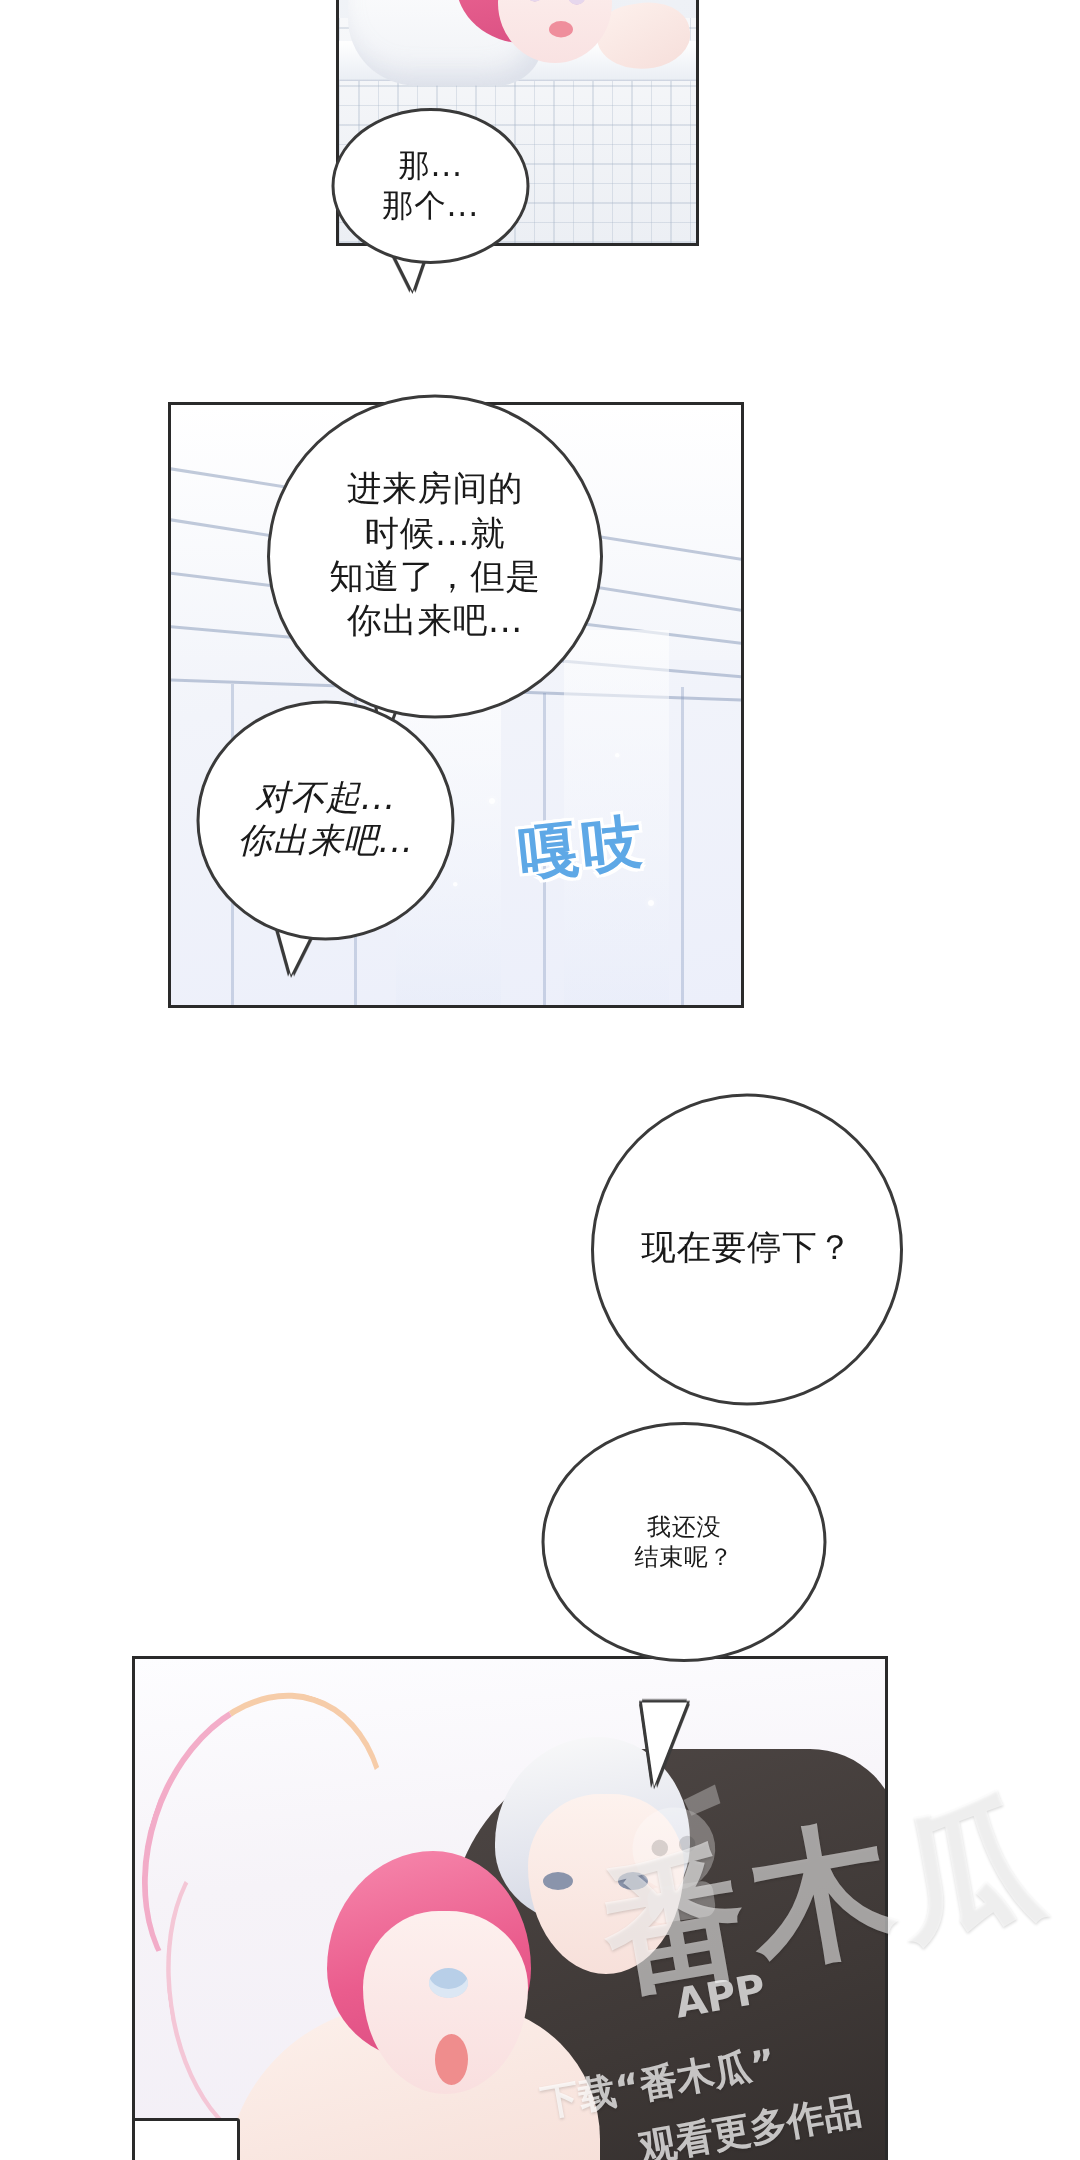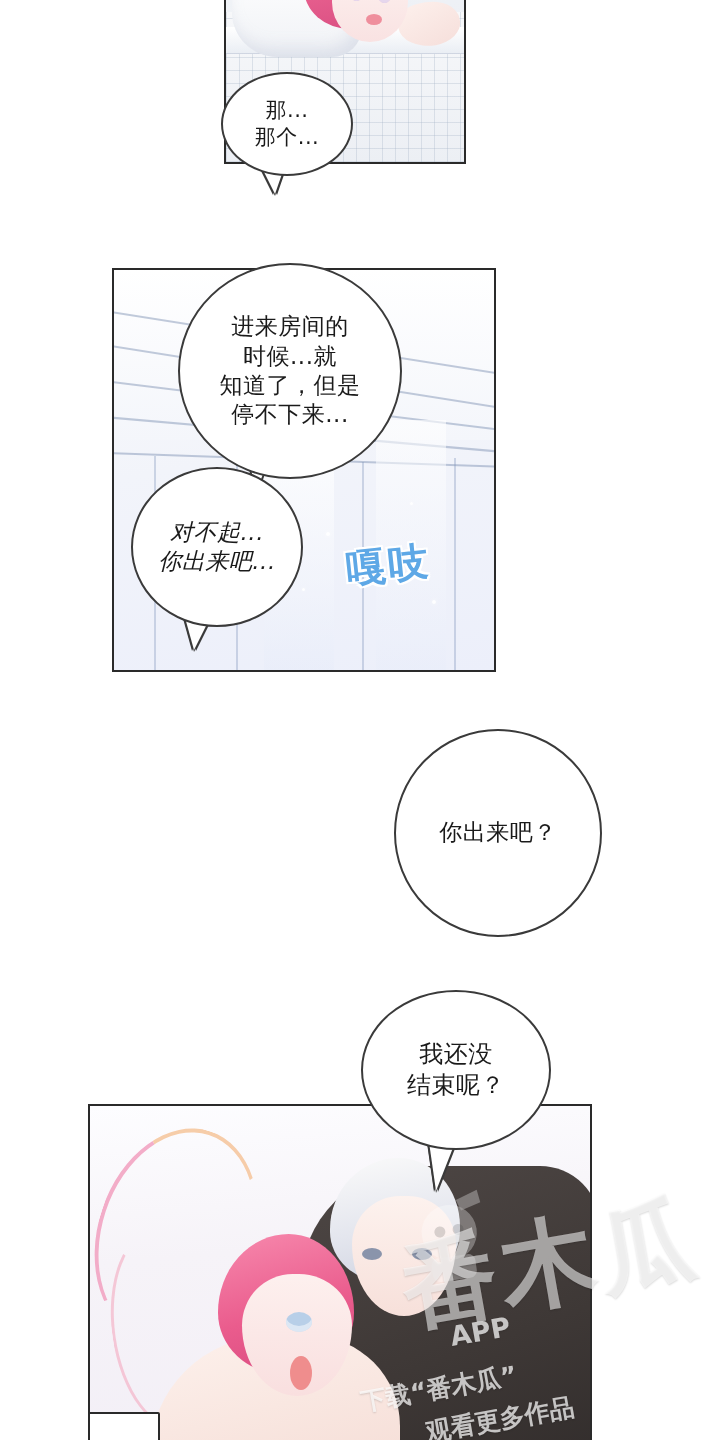--- a/index.html
+++ b/index.html
@@ -322,23 +322,23 @@
     filter: drop-shadow(0 2px 0 #3a3a3a) drop-shadow(-2px -1px 0 #3a3a3a) drop-shadow(2px -1px 0 #3a3a3a);
   }
 
   #bubble-4 {
     left: 394px; top: 729px;
     width: 208px; height: 208px;
     font-size: 23px;
   }
 
   #bubble-5 {
-    left: 361px; top: 990px;
+    left: 361px; top: 948px;
     width: 190px; height: 160px;
-    font-size: 24px;
+    font-size: 16px;
   }
   #tail-5 {
     left: 428px; top: 1135px;
     border-left: 8px solid transparent;
     border-right: 22px solid transparent;
     border-top: 56px solid #ffffff;
     filter: drop-shadow(0 2px 0 #3a3a3a) drop-shadow(-2px -1px 0 #3a3a3a) drop-shadow(2px -1px 0 #3a3a3a);
   }
 
   
@@ -441,31 +441,31 @@
 那个...</span>
   </div>
 
   <svg id="tail-2" class="tail" viewBox="0 0 26 36">
     <path d="M4 0 L22 4 L10 36 Z" fill="#ffffff" stroke="#3a3a3a" stroke-width="2"></path>
   </svg>
   <div class="bubble" id="bubble-2">
     <span class="txt">进来房间的
 时候...就
 知道了，但是
-停不下来...</span>
+你出来吧...</span>
   </div>
 
   <div class="tail" id="tail-3"></div>
   <div class="bubble" id="bubble-3">
     <span class="txt">对不起...
 你出来吧...</span>
   </div>
 
   <div class="bubble" id="bubble-4">
-    <span class="txt">你出来吧？</span>
+    <span class="txt">现在要停下？</span>
   </div>
 
   <div class="tail" id="tail-5"></div>
   <div class="bubble" id="bubble-5">
     <span class="txt">我还没
 结束呢？</span>
   </div>
 
   <svg id="wm-mark" class="watermark" viewBox="0 0 100 100">
     <circle cx="50" cy="44" r="30" fill="rgba(255,255,255,0.55)"></circle>

